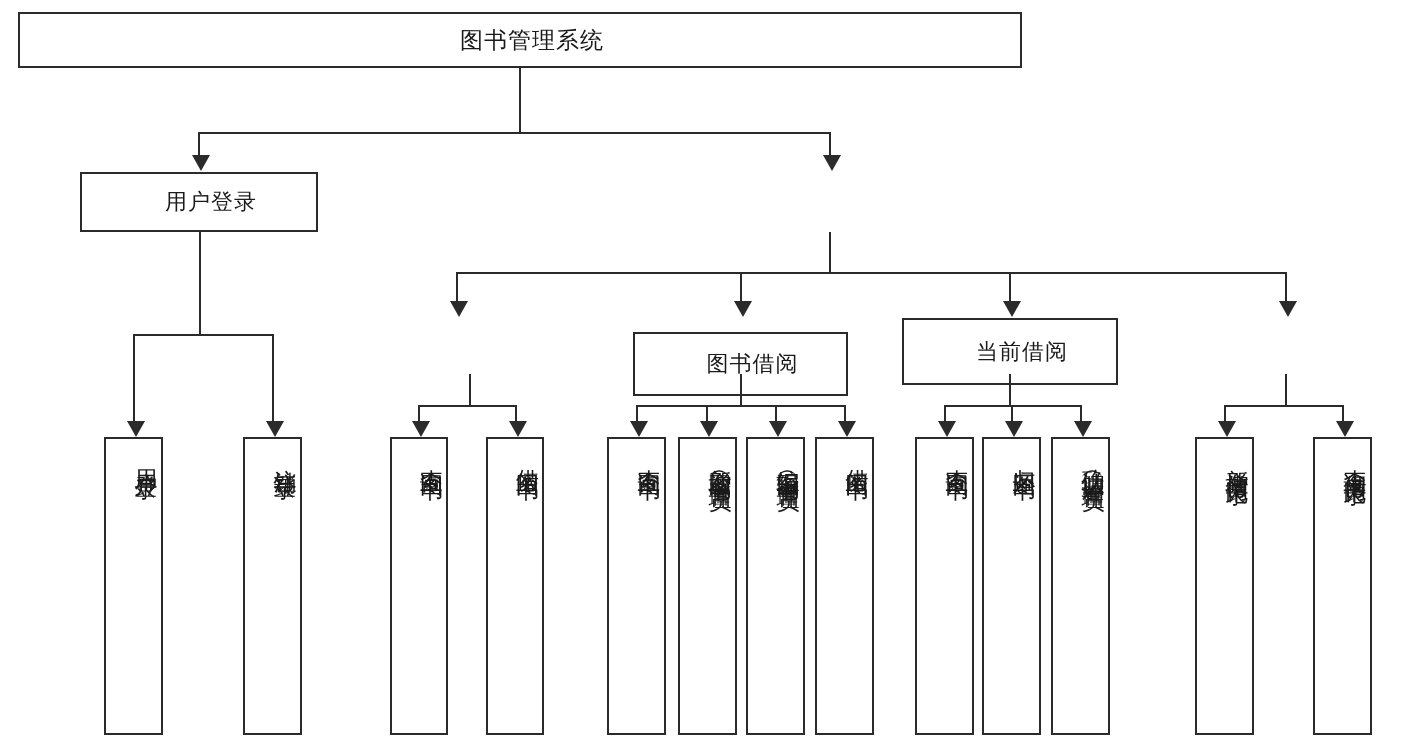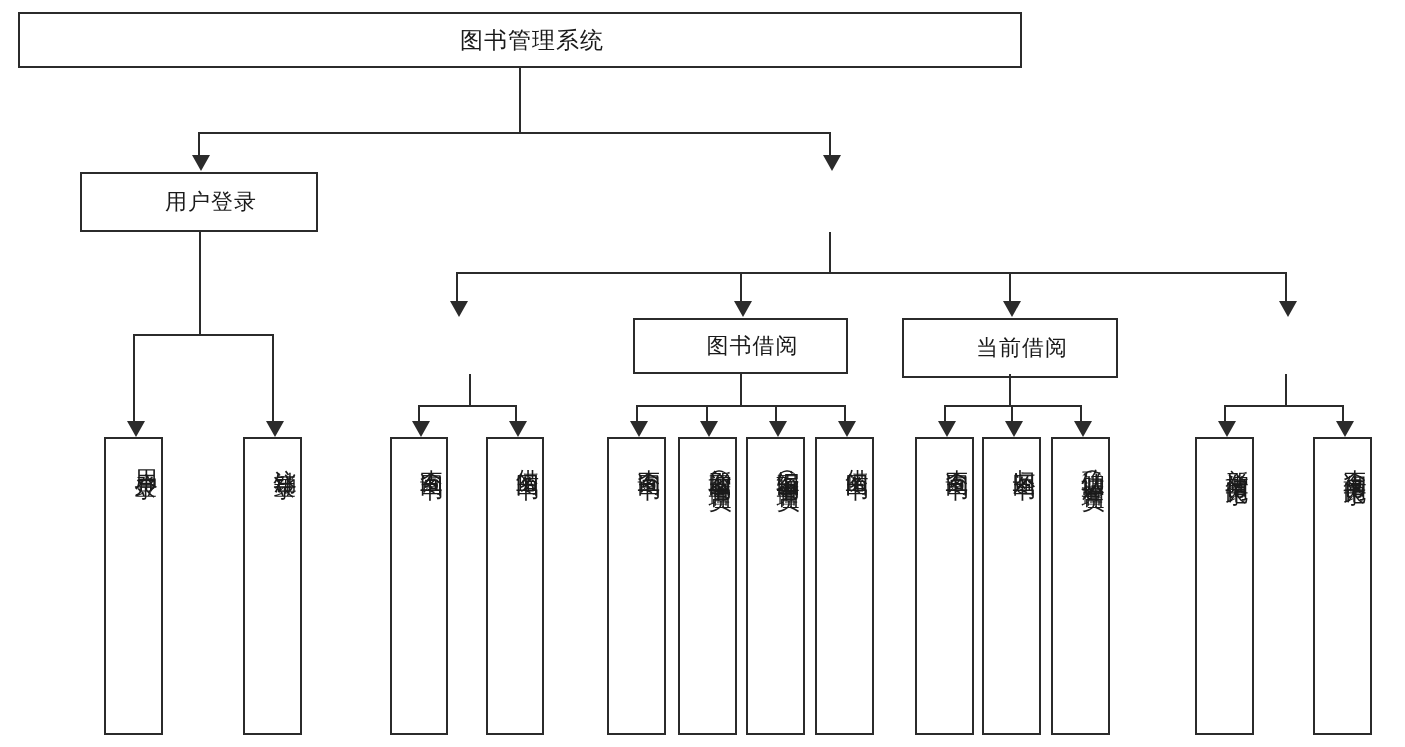--- a/index.html
+++ b/index.html
@@ -124,24 +124,24 @@
     <span class="label">注销登录</span>
   </div>
 
   <div class="vline" style="left:829px; top:232px; height:40px;"></div>
   <div class="hline" style="left:456px; top:272px; width:829px;"></div>
   <div class="arrow" style="left:456px; top:272px; height:30px;"></div>
   <div class="arrow" style="left:740px; top:272px; height:30px;"></div>
   <div class="arrow" style="left:1009px; top:272px; height:30px;"></div>
   <div class="arrow" style="left:1285px; top:272px; height:30px;"></div>
 
-  <div class="node" style="left:633px; top:318px; width:215px; height:56px;">
+  <div class="node" style="left:633px; top:332px; width:215px; height:64px;">
     <span class="label">图书借阅</span>
   </div>
-  <div class="node" style="left:902px; top:318px; width:216px; height:60px;">
+  <div class="node" style="left:902px; top:318px; width:216px; height:67px;">
     <span class="label">当前借阅</span>
   </div>
 
   <div class="vline" style="left:469px; top:374px; height:31px;"></div>
   <div class="hline" style="left:418px; top:405px; width:97px;"></div>
   <div class="arrow" style="left:418px; top:405px; height:17px;"></div>
   <div class="arrow" style="left:515px; top:405px; height:17px;"></div>
 
   <div class="node leaf" style="left:390px; top:437px; width:58px; height:298px;">
     <span class="label">查询图书</span>

